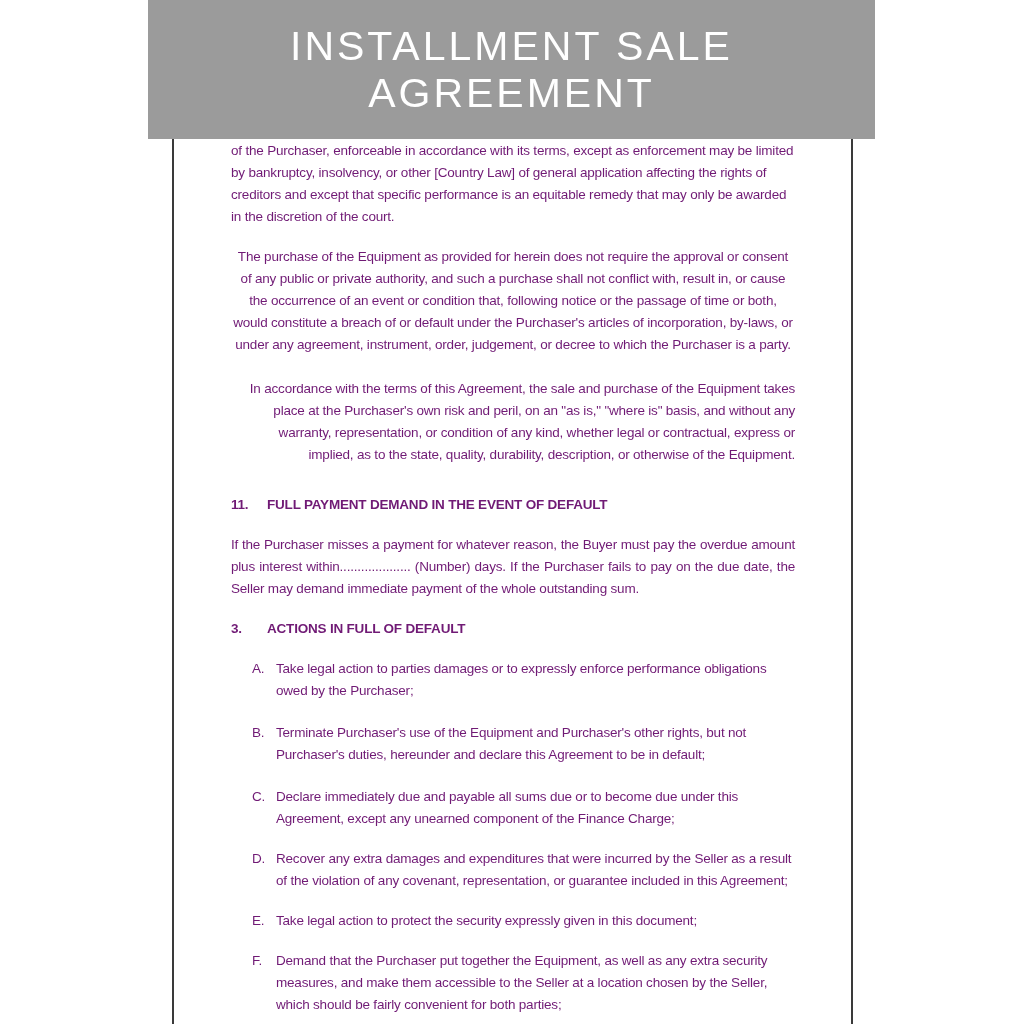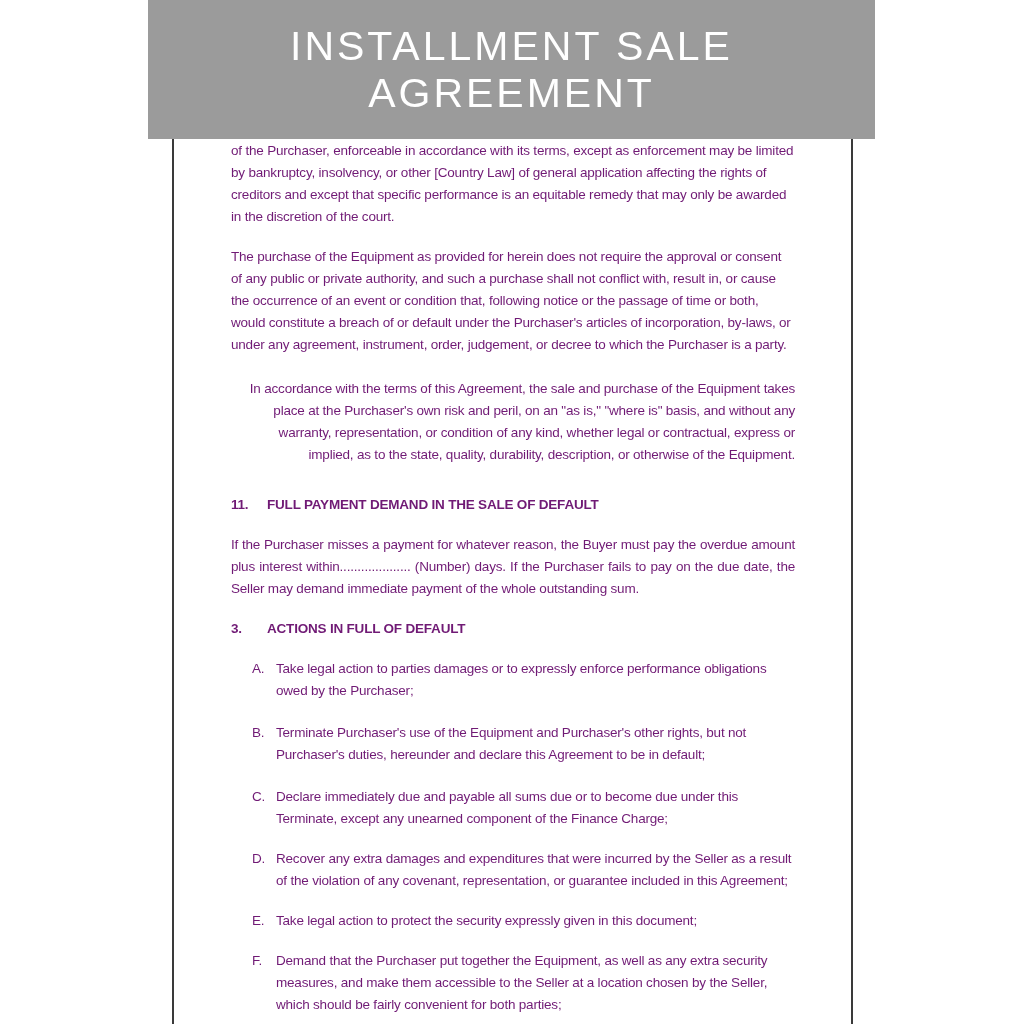--- a/index.html
+++ b/index.html
@@ -51,21 +51,21 @@
     position: absolute;
     left: 231px;
     top: 140px;
     width: 564px;
     color: #701a75;
     font-size: 13.5px;
     line-height: 22px;
     letter-spacing: -0.2px;
   }
   .para { margin: 0 0 18px 0; }
-  .para.gap-lg { margin-bottom: 22px; }
+  .para.gap-lg { margin-bottom: 22px; text-align: center; }
   .para.gap-xl { margin-bottom: 28px; text-align: right; }
   .para.justified { text-align: justify; }
   .section-heading {
     display: flex;
     font-weight: 700;
     margin: 0 0 18px 0;
   }
   .section-num { width: 36px; flex: none; }
   .section-title { flex: 1; }
   .intro { margin: 0 0 16px 0; }
@@ -98,21 +98,21 @@
   <div class="content">
 
     <p class="para">of the Purchaser, enforceable in accordance with its terms, except as enforcement may be limited by bankruptcy, insolvency, or other [Country Law] of general application affecting the rights of creditors and except that specific performance is an equitable remedy that may only be awarded in the discretion of the court.</p>
 
     <p class="para gap-lg">The purchase of the Equipment as provided for herein does not require the approval or consent of any public or private authority, and such a purchase shall not conflict with, result in, or cause the occurrence of an event or condition that, following notice or the passage of time or both, would constitute a breach of or default under the Purchaser's articles of incorporation, by-laws, or under any agreement, instrument, order, judgement, or decree to which the Purchaser is a party.</p>
 
     <p class="para gap-xl">In accordance with the terms of this Agreement, the sale and purchase of the Equipment takes place at the Purchaser's own risk and peril, on an "as is," "where is" basis, and without any warranty, representation, or condition of any kind, whether legal or contractual, express or implied, as to the state, quality, durability, description, or otherwise of the Equipment.</p>
 
     <div class="section-heading">
       <span class="section-num">11.</span>
-      <span class="section-title">FULL PAYMENT DEMAND IN THE SALE OF DEFAULT</span>
+      <span class="section-title">FULL PAYMENT DEMAND IN THE EVENT OF DEFAULT</span>
     </div>
 
     <p class="para justified">If the Purchaser misses a payment for whatever reason, the Buyer must pay the overdue amount plus interest within.................... (Number) days. If the Purchaser fails to pay on the due date, the Seller may demand immediate payment of the whole outstanding sum.</p>
 
     <div class="section-heading">
       <span class="section-num">3.</span>
       <span class="section-title">ACTIONS IN FULL OF DEFAULT</span>
     </div>
 
 
@@ -121,21 +121,21 @@
       <span class="list-text">Take legal action to parties damages or to expressly enforce performance obligations owed by the Purchaser;</span>
     </div>
 
     <div class="list-item">
       <span class="list-letter">B.</span>
       <span class="list-text">Terminate Purchaser's use of the Equipment and Purchaser's other rights, but not Purchaser's duties, hereunder and declare this Agreement to be in default;</span>
     </div>
 
     <div class="list-item gap-sm">
       <span class="list-letter">C.</span>
-      <span class="list-text">Declare immediately due and payable all sums due or to become due under this Terminate, except any unearned component of the Finance Charge;</span>
+      <span class="list-text">Declare immediately due and payable all sums due or to become due under this Agreement, except any unearned component of the Finance Charge;</span>
     </div>
 
     <div class="list-item gap-sm">
       <span class="list-letter">D.</span>
       <span class="list-text">Recover any extra damages and expenditures that were incurred by the Seller as a result of the violation of any covenant, representation, or guarantee included in this Agreement;</span>
     </div>
 
     <div class="list-item gap-sm">
       <span class="list-letter">E.</span>
       <span class="list-text">Take legal action to protect the security expressly given in this document;</span>

